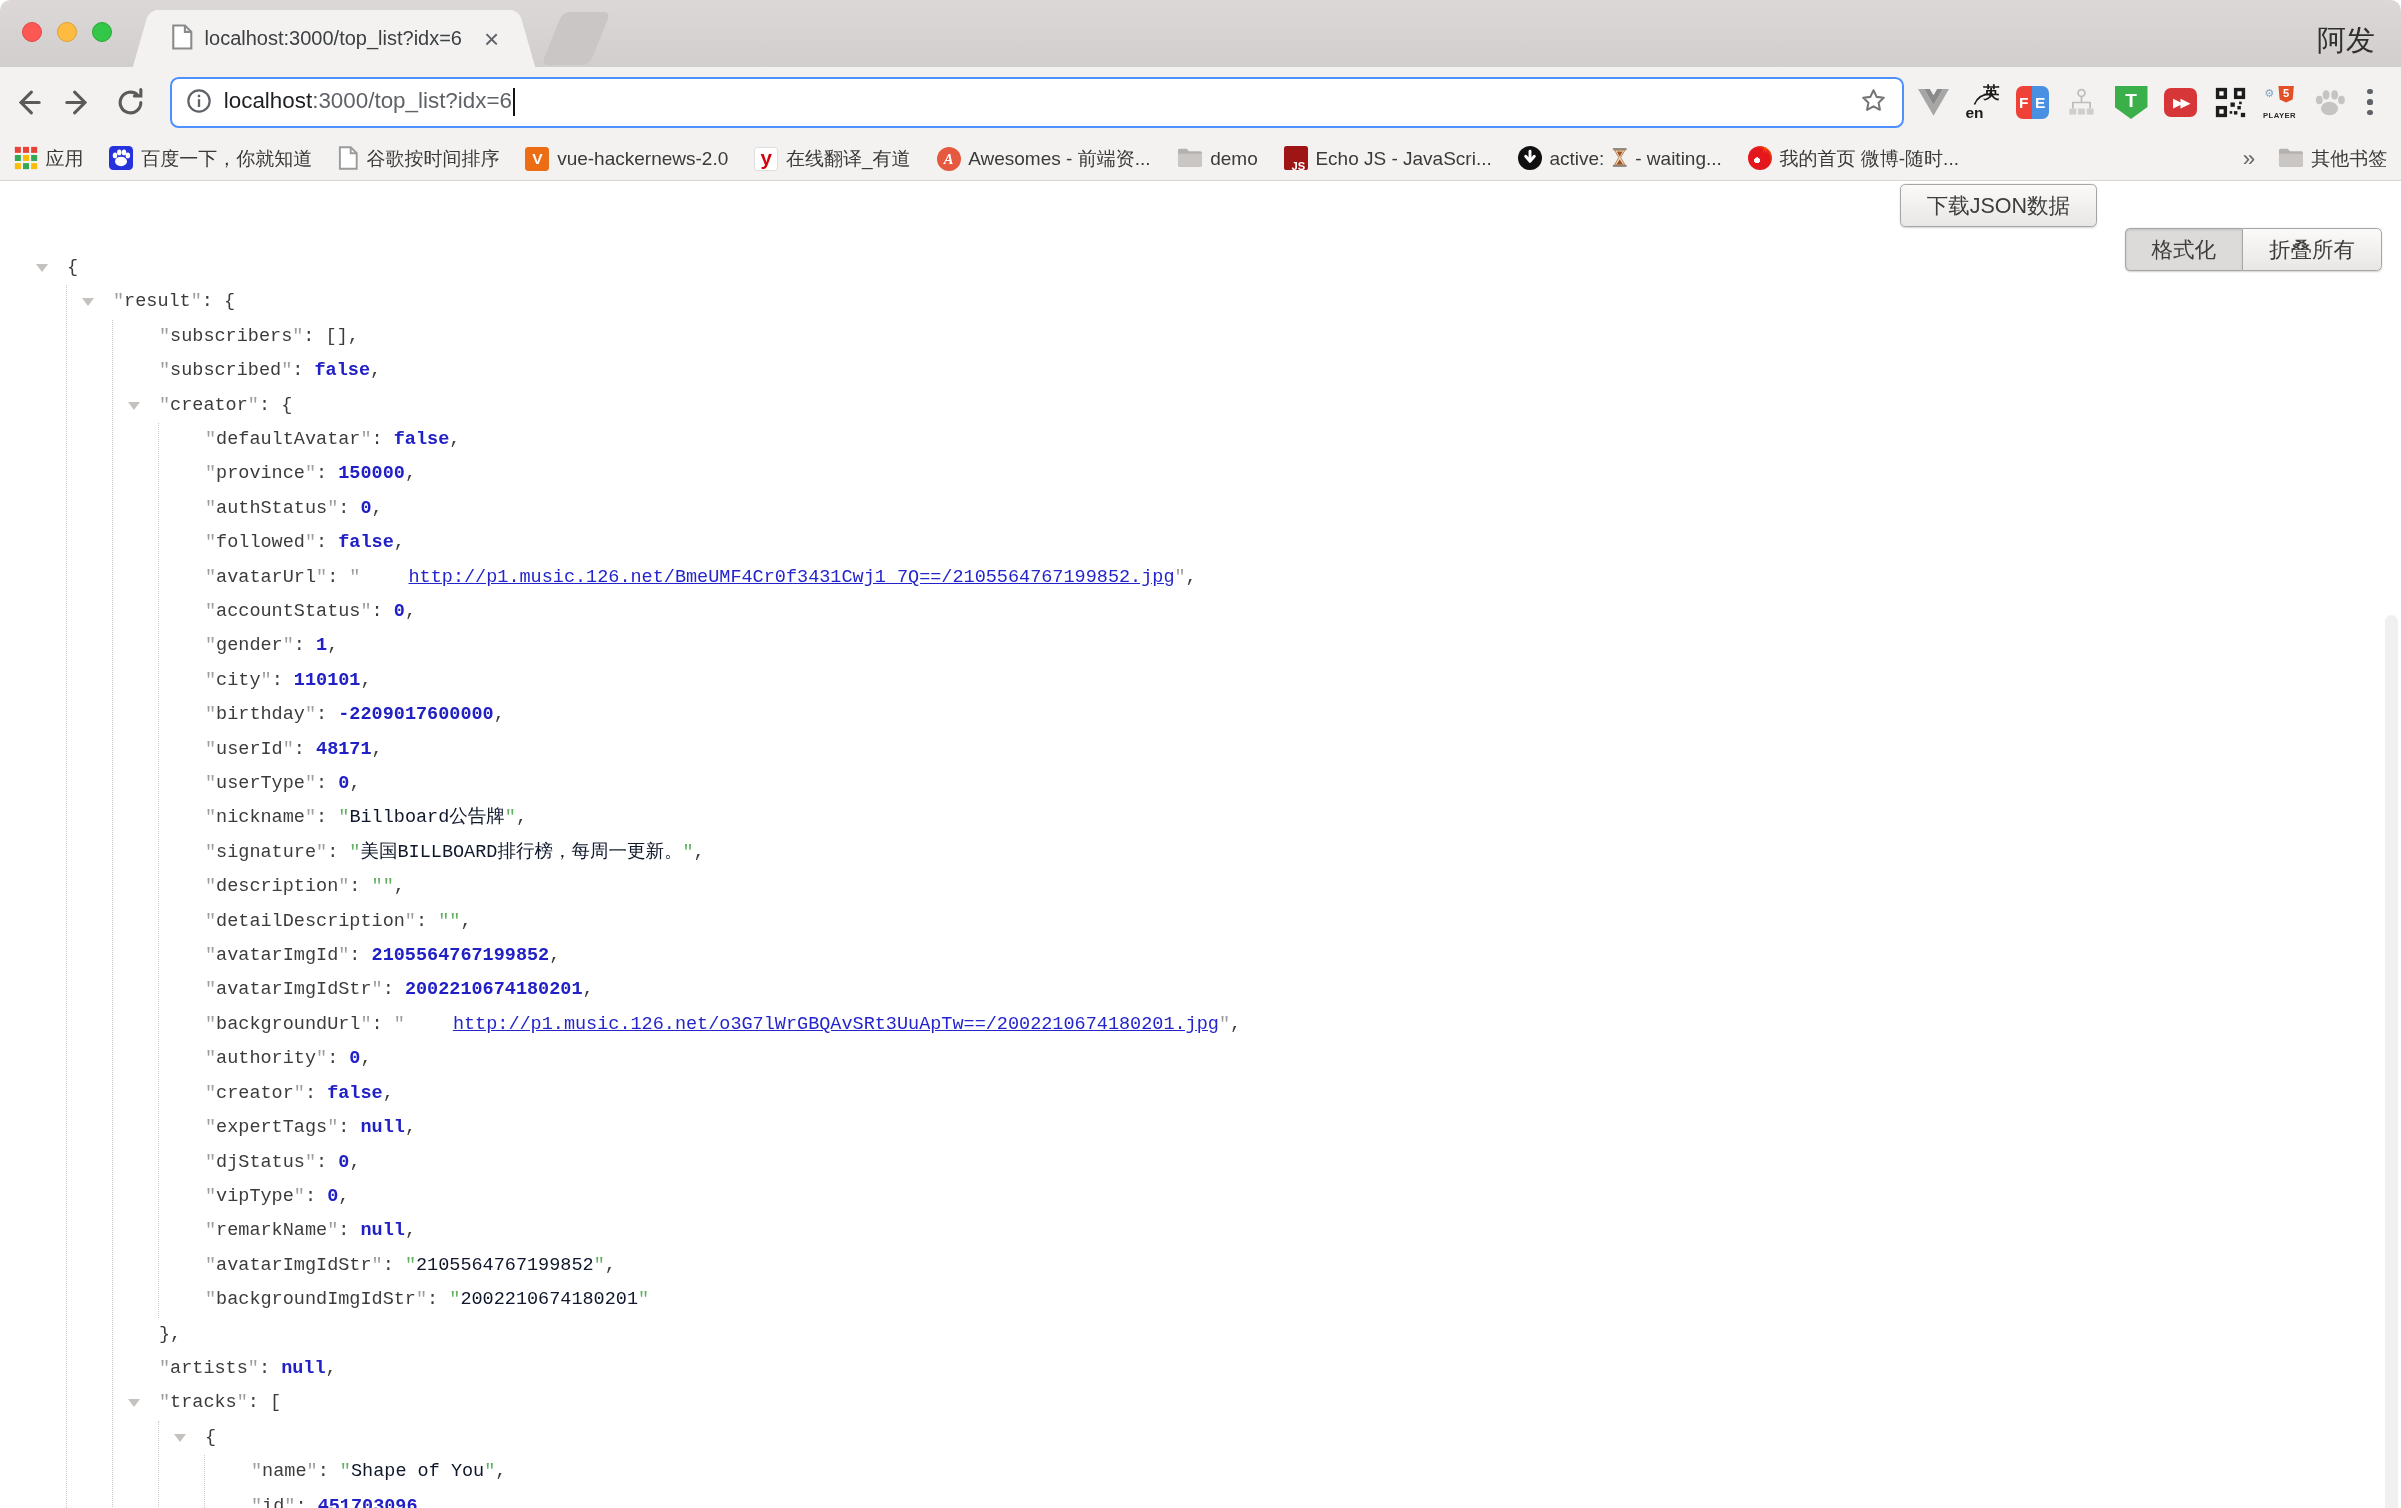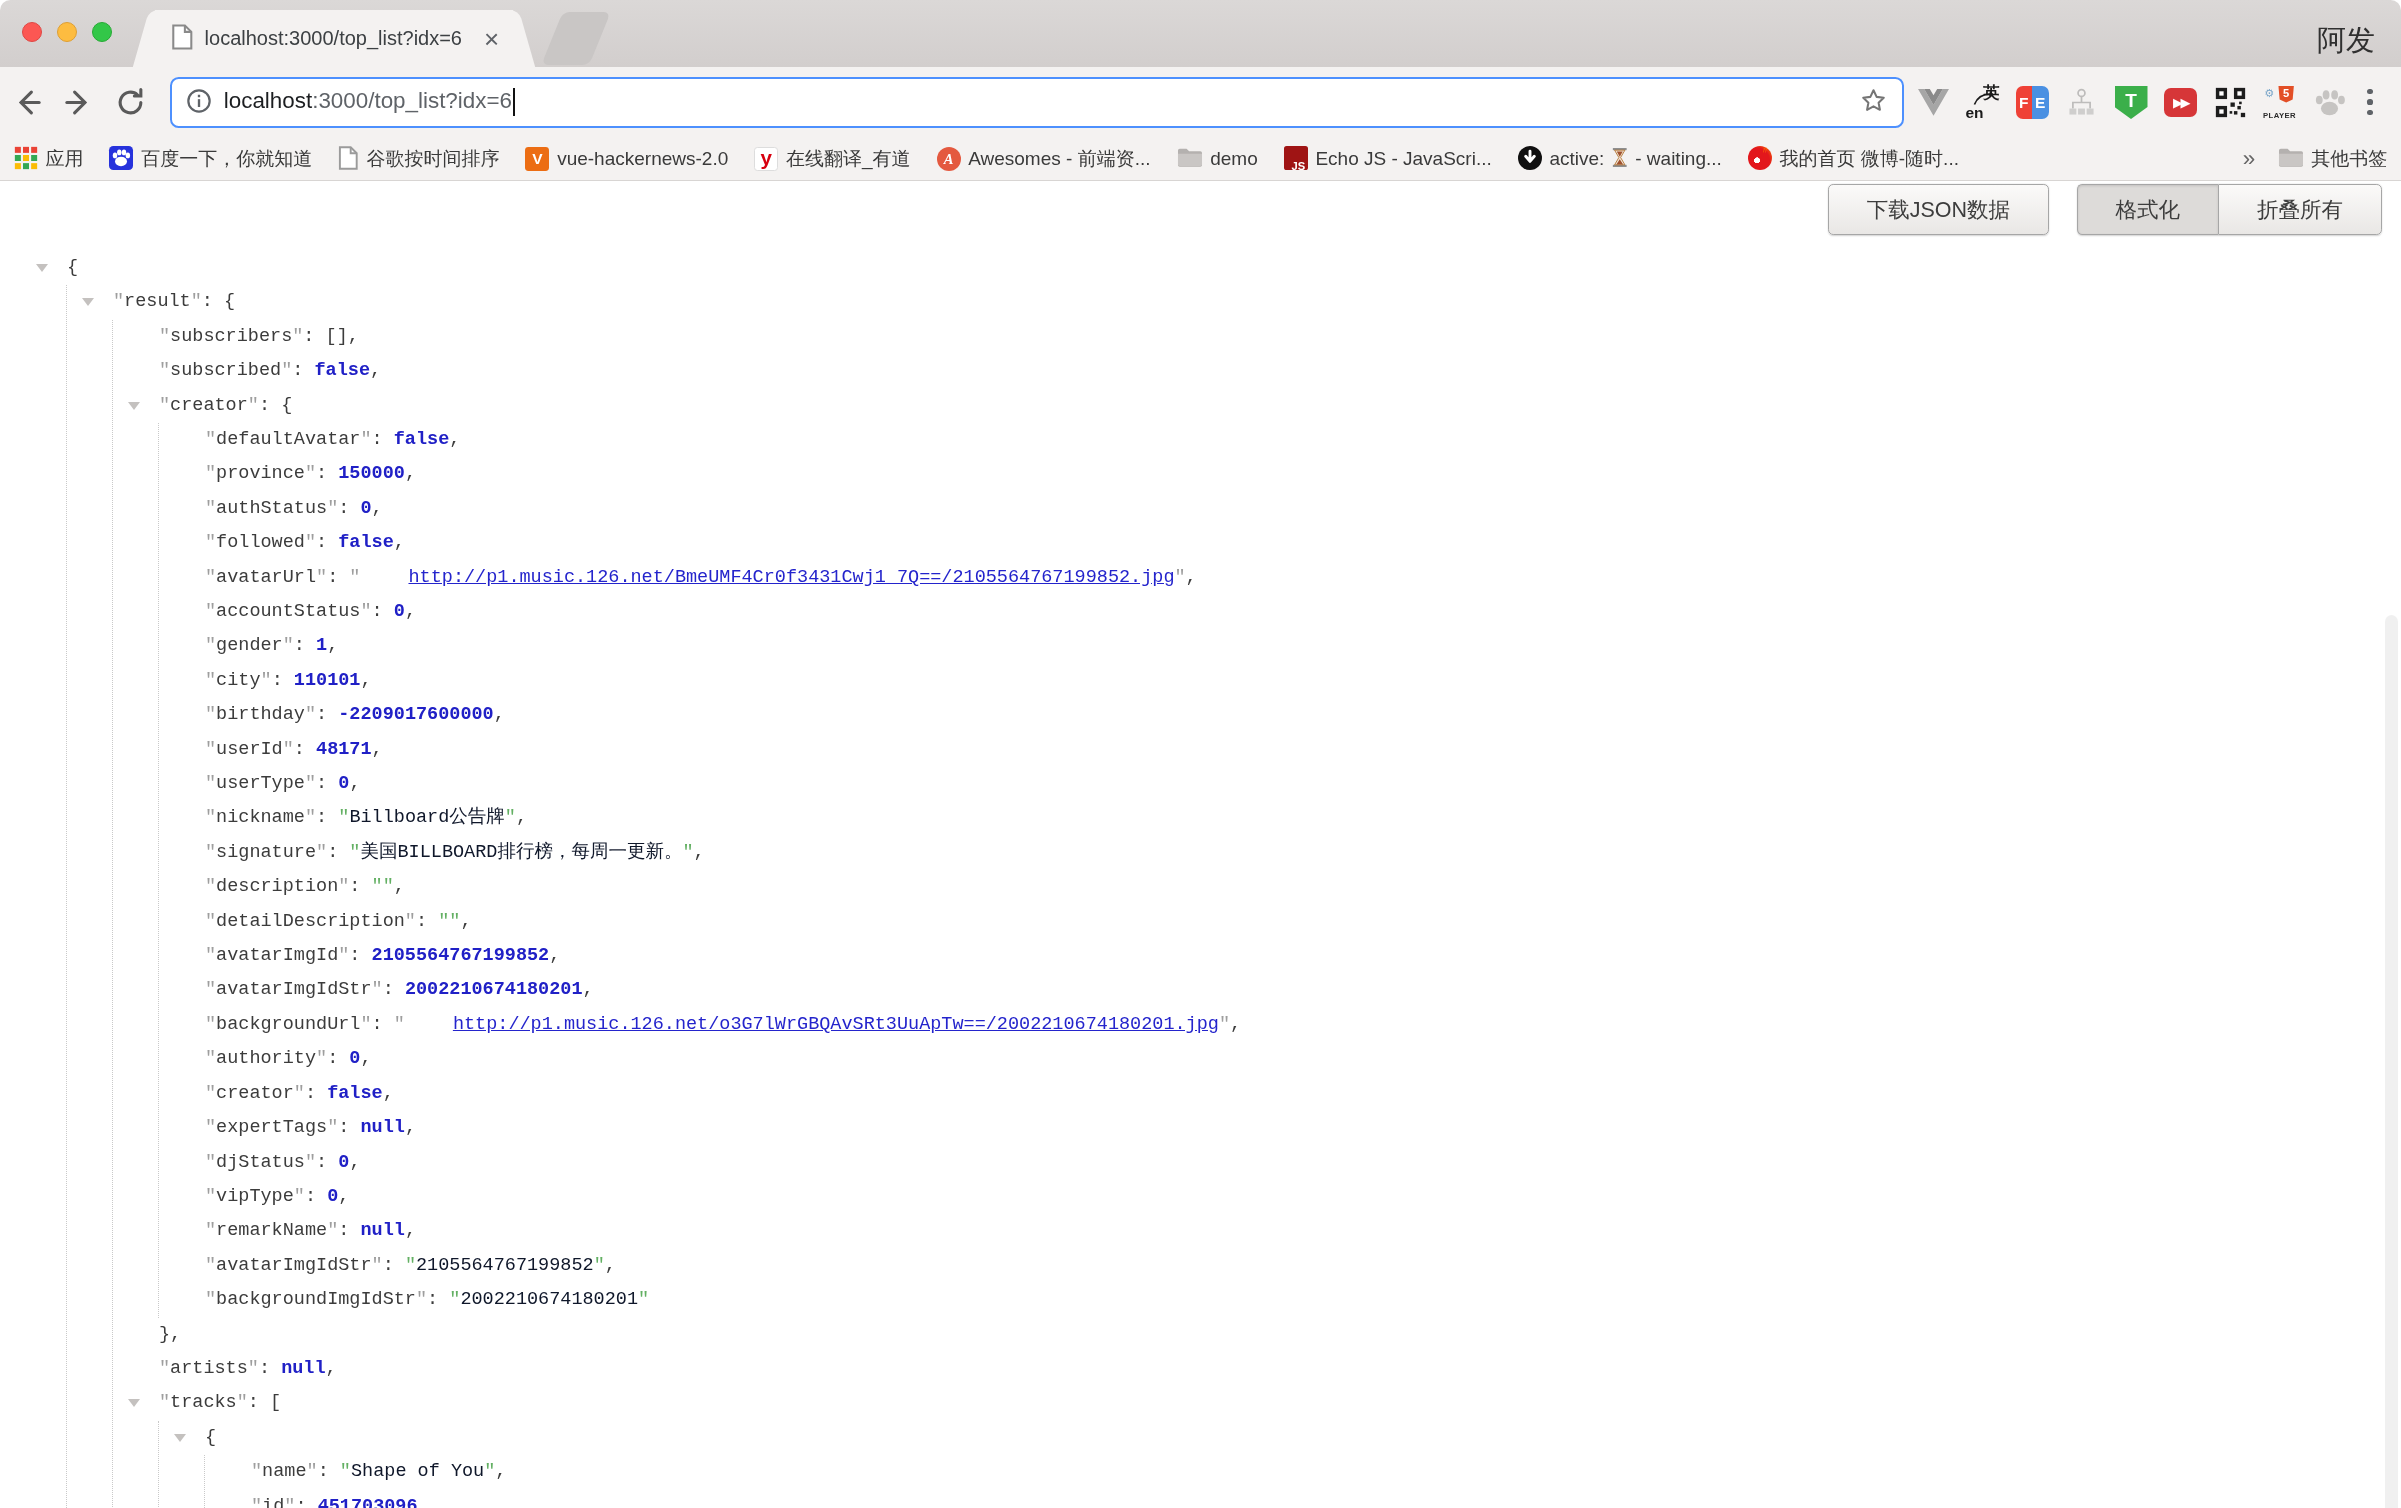--- a/index.html
+++ b/index.html
@@ -47,25 +47,25 @@
   .bookmarks { position:absolute; left:0; top:138px; width:100%; height:43px; background:#f4f2f1;
     border-bottom:0.9px solid #d8d5d3; display:flex; align-items:center; padding:0 13.8px; }
   .bm { display:flex; align-items:center; gap:7.7px; margin-right:26px; white-space:nowrap; }
   .bm-label { font-size:19px; color:#3a3a3a; }
   .bm-right { margin-left:auto; display:flex; align-items:center; }
   .chevron { font-size:22.4px; color:#666; margin-right:22.4px; }
 
   
   .content { position:absolute; left:0; top:181px; width:100%; height:1327px; background:#fff; }
   .actions { position:absolute; right:19px; top:2.6px; display:flex; align-items:flex-start; }
-  .btn { height:51px; font-size:21.5px; color:#3d3d3d; border:0.9px solid #a6a6a6; border-radius:5.2px;
-    background:linear-gradient(#fbfaf9,#e9e7e5); padding:0 38px; box-shadow:0 0.9px 1.7px rgba(0,0,0,.18);
+  .btn { height:43px; font-size:21.5px; color:#3d3d3d; border:0.9px solid #a6a6a6; border-radius:5.2px;
+    background:linear-gradient(#fbfaf9,#e9e7e5); padding:0 26px; box-shadow:0 0.9px 1.7px rgba(0,0,0,.18);
     font-family:inherit; }
   .btn-download { margin-right:27.5px; }
-  .seg { display:flex; box-shadow:0 0.9px 1.7px rgba(0,0,0,.18); border-radius:5.2px; }
+  .seg { display:flex; box-shadow:0 0.9px 1.7px rgba(0,0,0,.18); border-radius:5.2px;margin-top:44px; }
   .seg .btn { border-radius:0; box-shadow:none; margin:0; }
   .seg .btn:first-child { border-radius:5.2px 0 0 5.2px; border-right:none; }
   .seg .btn:last-child { border-radius:0 5.2px 5.2px 0; }
   .seg .btn.active { background:#dddbd9; box-shadow:inset 0 0.9px 2.6px rgba(0,0,0,.12); }
 
   
   .json-viewer { position:absolute; left:0; top:70px; right:0; bottom:0; overflow:hidden;
     font-family:"Liberation Mono","DejaVu Sans Mono",monospace; font-size:18.5px; }
   .json-line { position:absolute; left:0; right:0; height:34px; line-height:34px; white-space:pre; }
   .tri { position:absolute; top:13px; width:0; height:0;

